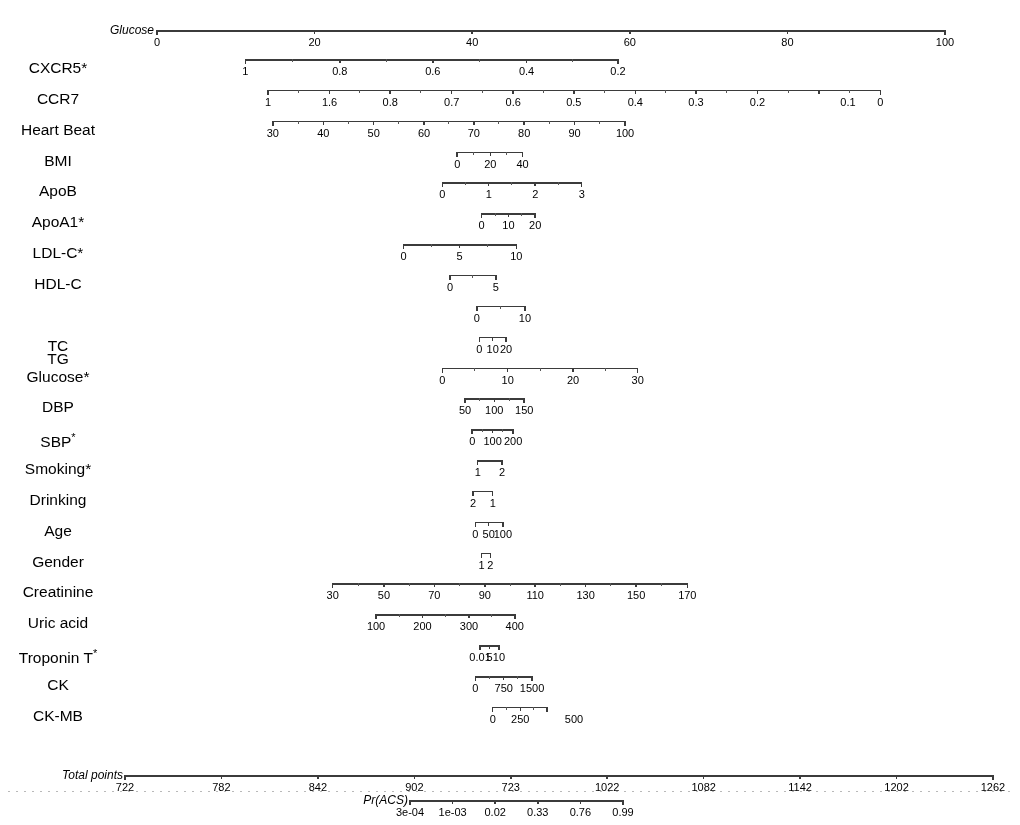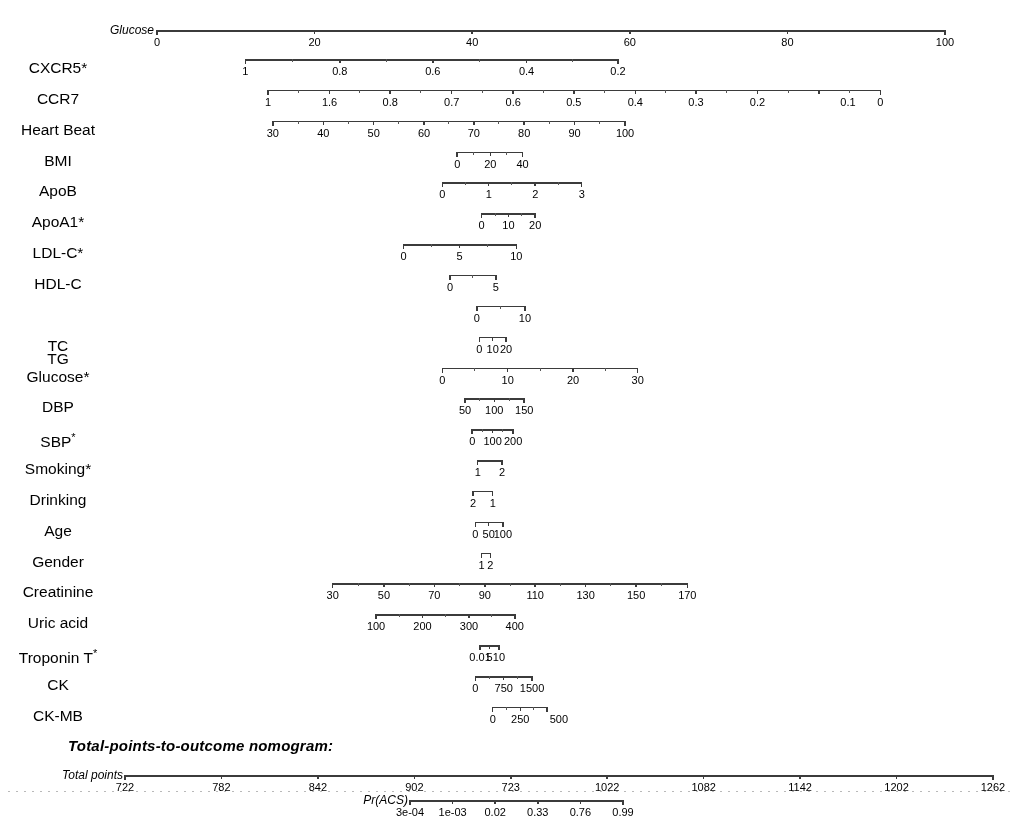--- a/index.html
+++ b/index.html
@@ -316,21 +316,21 @@
       <div class="tlabel" style="left: 502.088px; top: 682px;">1500</div>
       <div class="rlabel" style="top: 705.85px;">CK-MB</div>
       <div class="aline" style="left: 492.688px; top: 706.85px; width: 54.372px;"></div>
       <div class="tick cap" style="left: 491.938px; top: 706.85px;"></div>
       <div class="tlabel" style="left: 462.688px; top: 712.85px;">0</div>
       <div class="mtick" style="left: 505.978px; top: 706.85px;"></div>
       <div class="tick" style="left: 519.518px; top: 706.85px;"></div>
       <div class="tlabel" style="left: 490.268px; top: 712.85px;">250</div>
       <div class="mtick" style="left: 533.164px; top: 706.85px;"></div>
       <div class="tick cap" style="left: 546.31px; top: 706.85px;"></div>
-      <div class="tlabel" style="left: 508px; top: 712.85px; text-align: right;">500</div>
+      <div class="tlabel" style="left: 544px; top: 712.85px;">500</div>
       <div class="aline" style="left: 125px; top: 775px; width: 868px;"></div>
       <div class="tick cap" style="left: 124.25px; top: 775px;"></div>
       <div class="tlabel" style="left: 95px; top: 781px;">722</div>
       <div class="tick" style="left: 220.694px; top: 775px;"></div>
       <div class="tlabel" style="left: 191.444px; top: 781px;">782</div>
       <div class="tick" style="left: 317.139px; top: 775px;"></div>
       <div class="tlabel" style="left: 287.889px; top: 781px;">842</div>
       <div class="tick" style="left: 413.583px; top: 775px;"></div>
       <div class="tlabel" style="left: 384.333px; top: 781px;">902</div>
       <div class="tick" style="left: 510.028px; top: 775px;"></div>
@@ -352,17 +352,16 @@
       <div class="tlabel" style="left: 422.6px; top: 806px;">1e-03</div>
       <div class="tick" style="left: 494.45px; top: 800px;"></div>
       <div class="tlabel" style="left: 465.2px; top: 806px;">0.02</div>
       <div class="tick" style="left: 537.05px; top: 800px;"></div>
       <div class="tlabel" style="left: 507.8px; top: 806px;">0.33</div>
       <div class="tick" style="left: 579.65px; top: 800px;"></div>
       <div class="tlabel" style="left: 550.4px; top: 806px;">0.76</div>
       <div class="tick cap" style="left: 622.25px; top: 800px;"></div>
       <div class="tlabel" style="left: 593px; top: 806px;">0.99</div>
     </div>
-  <div class="footer-heading">Total-points-to-outcome nomogram:</div>
   <div class="sidelabel" id="totalpoints-label">Total points</div>
   <div class="dotline"></div>
   <div class="sidelabel" id="outcome-label">Pr(ACS)</div>
 </div>
 
 </body></html>

